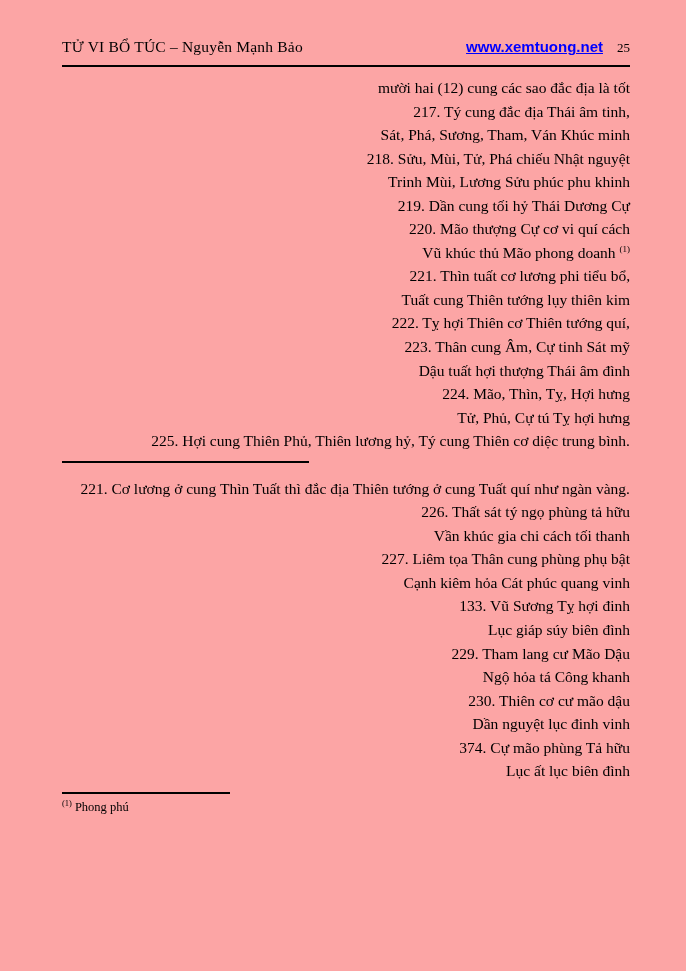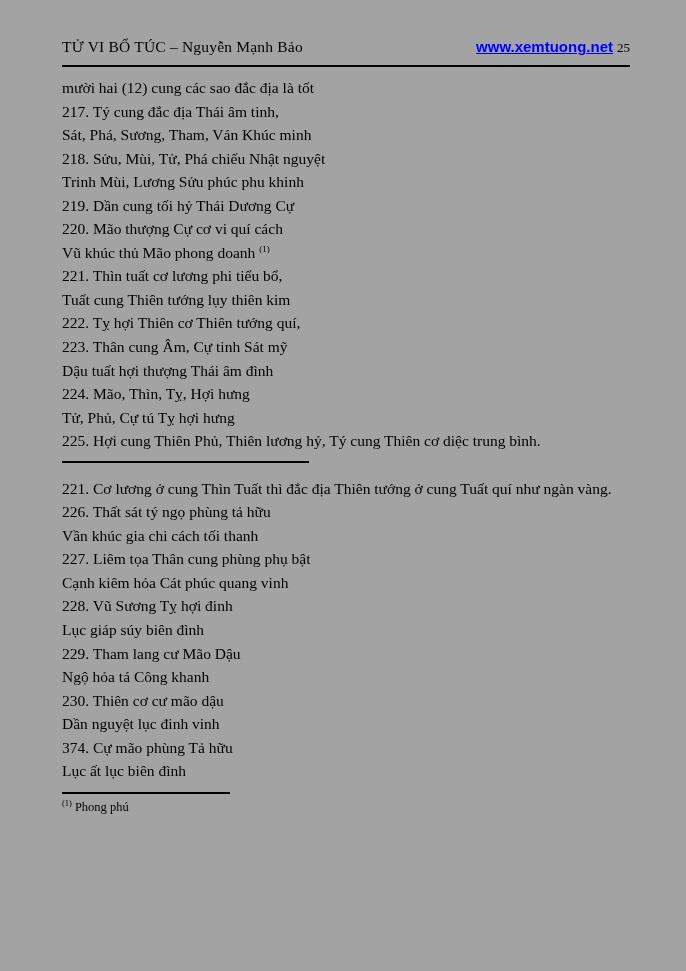--- a/index.html
+++ b/index.html
@@ -1,21 +1,21 @@
 <!DOCTYPE html>
 <html><head>
 <meta charset="utf-8">
 <style>
   html, body { margin: 0; padding: 0; }
   body { background: #ffffff; }
   .page {
     position: relative;
     width: 686px;
     height: 971px;
-    background: #a3a3a3;
+    background: #fca5a5;
     box-sizing: border-box;
     padding: 38px 56px 0 62px;
     font-family: "Liberation Serif", serif;
     color: #000000;
     overflow: hidden;
   }
   .page-header {
     display: flex;
     justify-content: space-between;
     align-items: baseline;
@@ -23,36 +23,37 @@
     border-bottom: 2px solid #000000;
   }
   .book-title {
     font-size: 15.5px;
     letter-spacing: 0.2px;
     white-space: nowrap;
   }
   .header-right {
     display: flex;
     align-items: baseline;
-    gap: 4px;
+    gap: 14px;
   }
   .website-link {
     font-family: "Liberation Sans", sans-serif;
     font-weight: bold;
     font-size: 15px;
     color: #0000ff;
     text-decoration: underline;
     cursor: pointer;
     white-space: nowrap;
   }
   .page-number { font-size: 13px; text-align: center; }
   .verse-body {
     margin-top: 9px;
     font-size: 15.5px;
     line-height: 23.55px;
+    text-align: right;
   }
   .verse-line {
     white-space: nowrap;
   }
   sup.footnote-ref {
     font-size: 9px;
     vertical-align: super;
     line-height: 0;
   }
   .section-divider {
@@ -114,21 +115,21 @@
     </div>
 
     <div class="section-divider"></div>
 
     <div>
       <div class="verse-line">221. Cơ lương ở cung Thìn Tuất thì đắc địa Thiên tướng ở cung Tuất quí như ngàn vàng.</div>
       <div class="verse-line">226. Thất sát tý ngọ phùng tả hữu</div>
       <div class="verse-line">Vần  khúc gia chi cách tối thanh</div>
       <div class="verse-line">227. Liêm tọa Thân cung phùng phụ bật</div>
       <div class="verse-line">Cạnh kiêm hỏa Cát  phúc quang vinh</div>
-      <div class="verse-line">228. Vũ Sương Tỵ hợi đinh</div>
+      <div class="verse-line">133. Vũ Sương Tỵ hợi đinh</div>
       <div class="verse-line">Lục giáp súy biên đình</div>
       <div class="verse-line">229. Tham lang cư Mão Dậu</div>
       <div class="verse-line">Ngộ hỏa tá Công khanh</div>
       <div class="verse-line">230. Thiên cơ cư mão dậu</div>
       <div class="verse-line">Dần nguyệt lục đinh vinh</div>
       <div class="verse-line">374. Cự mão phùng Tả  hữu</div>
       <div class="verse-line">Lục ất lục biên đình</div>
     </div>
 
   </div>

